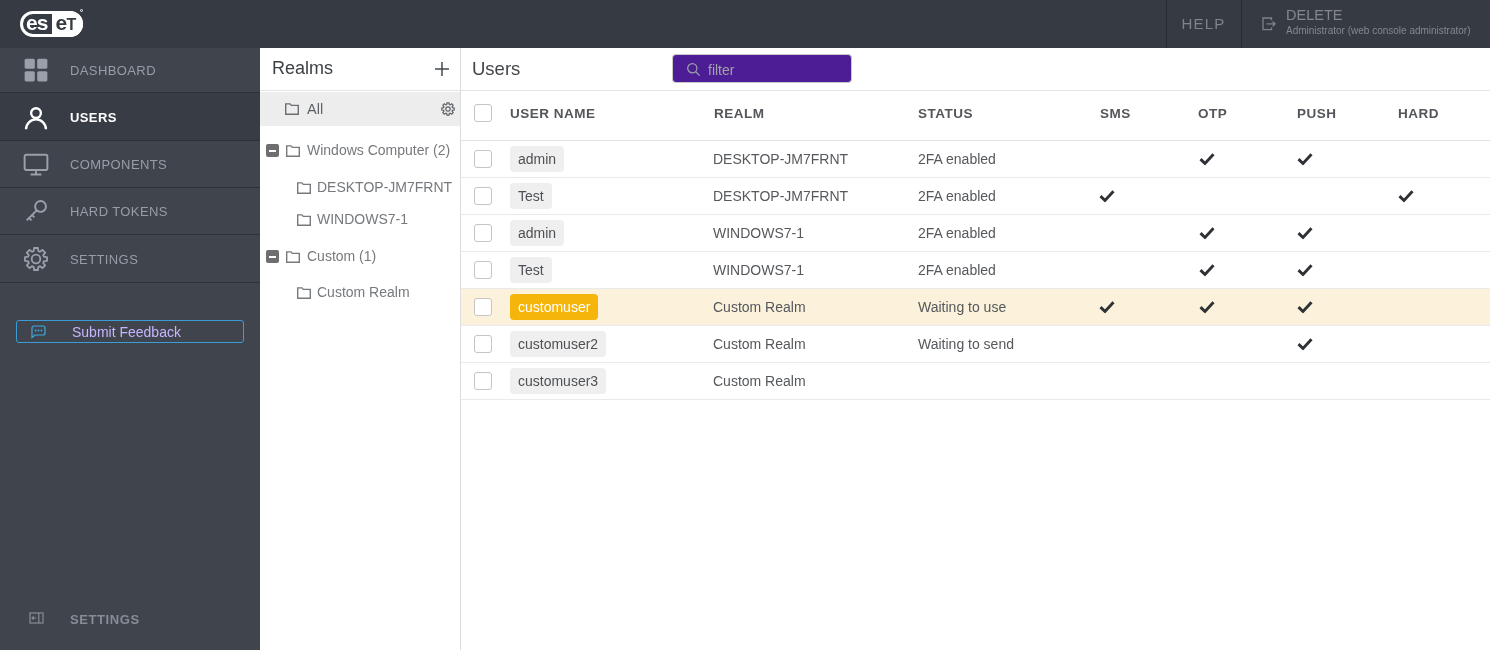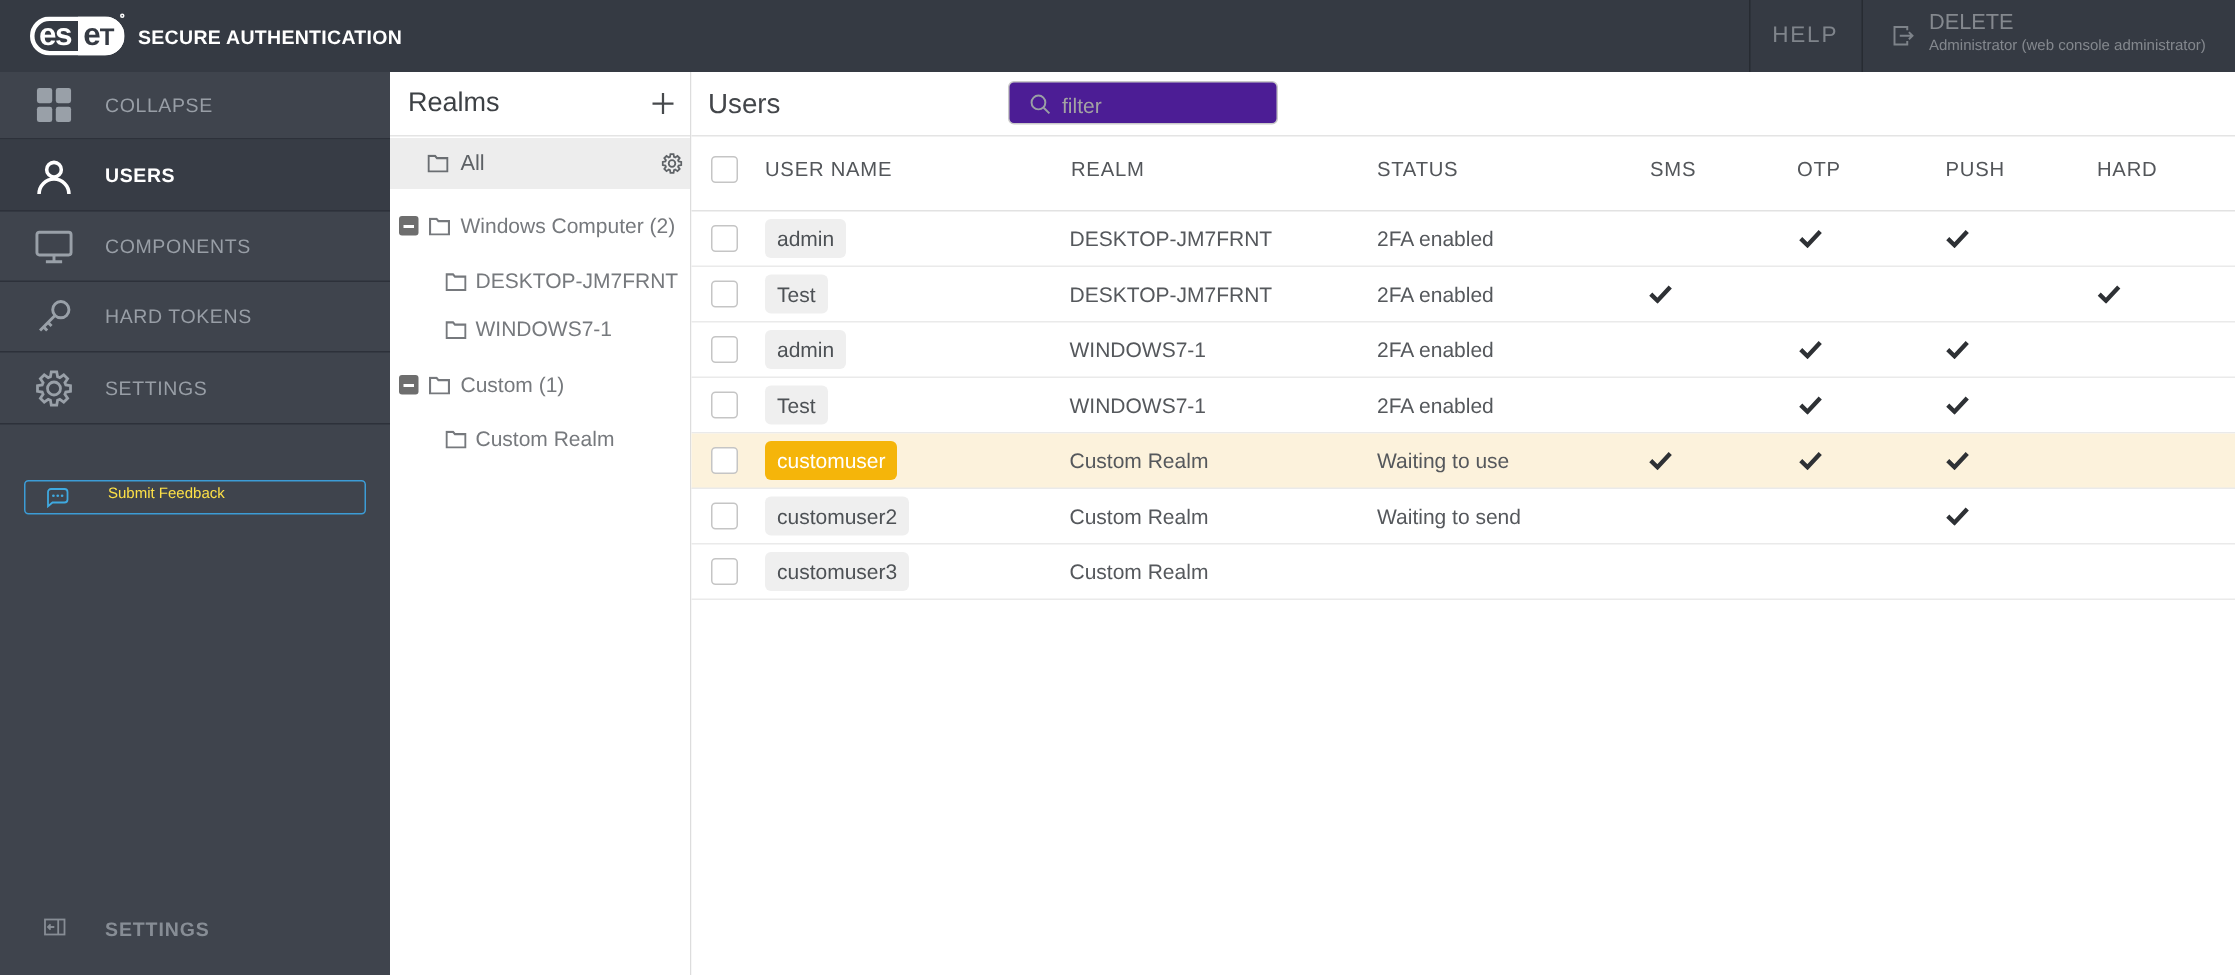--- a/index.html
+++ b/index.html
@@ -19,21 +19,21 @@
 
 
 #sidebar { position:absolute; left:0; top:48px; width:260px; height:602px; background:#3f444d; }
 .mi { position:relative; width:260px; border-bottom:1px solid #2d313a; }
 .mi .lbl { position:absolute; left:70px; top:50%; transform:translateY(-50%); font-size:13px; letter-spacing:0.4px; color:#989ea6; }
 .mi svg { position:absolute; left:23px; top:50%; transform:translateY(-50%); width:26px; height:26px; }
 .mi.active { background:#373c45; }
 .mi.active .lbl { color:#fff; font-weight:bold; }
 #fbbtn { position:absolute; left:16px; top:272px; width:228px; height:23px; border:1px solid #3c9cd6; border-radius:3px; }
 #fbbtn svg { position:absolute; left:14px; top:4px; }
-#fbbtn span { position:absolute; left:55px; top:3px; font-size:10px; color:#fde047; }
+#fbbtn span { position:absolute; left:55px; top:3px; font-size:14px; color:#c4b5fd; }
 #collapse { position:absolute; left:0; top:555px; width:260px; height:30px; }
 #collapse svg { position:absolute; left:29px; top:9px; }
 #collapse span { position:absolute; left:70px; top:9px; font-size:13px; font-weight:bold; letter-spacing:0.6px; color:#878d95; }
 
 
 #realms { position:absolute; left:260px; top:48px; width:201px; height:602px; background:#fff; border-right:1px solid #ddd; }
 #realms-h { position:absolute; left:0; top:0; width:200px; height:43px; border-bottom:1px solid #e4e4e4; }
 #realms-h .t { position:absolute; left:12px; top:10px; font-size:18px; color:#3d4145; }
 #realms-h svg.plus { position:absolute; left:174px; top:13px; }
 #allrow { position:absolute; left:0; top:44px; width:200px; height:34px; background:#ededed; }
@@ -48,21 +48,21 @@
 
 
 #main { position:absolute; left:461px; top:48px; width:1029px; height:602px; background:#fff; }
 #main-h { position:absolute; left:0; top:0; width:1029px; height:43px; border-bottom:1px solid #e4e4e4; }
 #main-h .t { position:absolute; left:11px; top:10px; font-size:18.5px; color:#43464a; }
 #filter { position:absolute; left:211px; top:6px; width:180px; height:29px; border:1px solid #c9c9c9; border-radius:4px; background:#4c1d95; }
 #filter svg { position:absolute; left:13px; top:7px; }
 #filter span { position:absolute; left:35px; top:7px; font-size:14px; color:#a3a3a3; }
 #thead { position:absolute; left:0; top:45px; width:1029px; height:48px; border-bottom:1px solid #e2e2e2; }
 #thead .cb { top:42%; }
-.hc { position:absolute; top:42%; transform:translateY(-50%); font-size:13.5px; font-weight:normal; letter-spacing:0.5px; color:#53565a; }
+.hc { position:absolute; top:42%; transform:translateY(-50%); font-size:13.5px; font-weight:bold; letter-spacing:0.5px; color:#53565a; }
 .cb { position:absolute; left:13px; top:50%; transform:translateY(-50%); width:18px; height:18px; border:1px solid #c5c5c5; border-radius:3px; background:#fff; }
 .row { position:absolute; left:0; width:1029px; height:37px; border-bottom:1px solid #eaeaea; }
 .row.hl { background:#fcf2dc; }
 .chip { position:absolute; left:49px; top:50%; transform:translateY(-50%); background:#efefef; border-radius:4px; color:#4d5155; font-size:14px; line-height:16px; padding:5px 8px; }
 .chip.y { background:#f5b50a; color:#fff; }
 .cell { position:absolute; top:50%; transform:translateY(-50%); font-size:14px; color:#55585c; }
 .ck { position:absolute; top:50%; transform:translateY(-50%); }
 
 
 #abar { position:absolute; left:0; top:550px; width:1029px; height:52px; background:#efefef; }
@@ -73,21 +73,20 @@
 
 <div id="topbar">
   <svg id="logo" width="63" height="26" viewBox="0 0 63 26">
     <path d="M32 0 H50 a13 13 0 0 1 0 26 H32 Z" fill="#fff"></path>
     <rect x="1.5" y="1.5" width="60" height="23" rx="11.5" fill="none" stroke="#fff" stroke-width="3"></rect>
     <text x="6" y="19" font-family="Liberation Sans, sans-serif" font-weight="bold" font-size="21" letter-spacing="-1" fill="#fff">es</text>
     <text x="35.5" y="19" font-family="Liberation Sans, sans-serif" font-weight="bold" font-size="21" letter-spacing="-1" fill="#353a43">e</text>
     <text x="46.5" y="19" font-family="Liberation Sans, sans-serif" font-weight="bold" font-size="16" fill="#353a43">T</text>
   </svg>
   <div id="regmark"></div>
-  <div id="brand">SECURE AUTHENTICATION</div>
   <div class="tdiv" style="left:1166px"></div>
   <div class="tdiv" style="left:1241px"></div>
   <div id="help">HELP</div>
   <svg id="logout-ic" width="15" height="14" viewBox="0 0 15 14">
       <path d="M9.5 3.2 V1 H1 V12.6 H9.5 V10.4" fill="none" stroke="#7e838a" stroke-width="1.3"></path>
       <path d="M4.5 6.8 H13 M10.6 4.4 L13 6.8 L10.6 9.2" fill="none" stroke="#7e838a" stroke-width="1.3"></path>
     </svg>
   <div id="logout-t">DELETE</div>
   <div id="logout-s">Administrator (web console administrator)</div>
 </div>
@@ -95,21 +94,21 @@
 <div id="sidebar">
   <div class="mi" style="height:45px">
     <svg width="24" height="24" viewBox="0 0 24 24">
         <g fill="#99a0a8">
           <rect x="1.5" y="1.5" width="9.4" height="9.4" rx="1.5"></rect>
           <rect x="13.1" y="1.5" width="9.4" height="9.4" rx="1.5"></rect>
           <rect x="1.5" y="13.1" width="9.4" height="9.4" rx="1.5"></rect>
           <rect x="13.1" y="13.1" width="9.4" height="9.4" rx="1.5"></rect>
         </g>
       </svg>
-    <span class="lbl">COLLAPSE</span>
+    <span class="lbl">DASHBOARD</span>
   </div>
   <div class="mi active" style="height:48px">
     <svg width="24" height="24" viewBox="0 0 24 24" fill="none" stroke="#fff" stroke-width="2.2">
         <circle cx="12" cy="8.4" r="4.5"></circle>
         <path d="M2.8 23.4 a9.2 9.2 0 0 1 18.4 0"></path>
       </svg>
     <span class="lbl">USERS</span>
   </div>
   <div class="mi" style="height:47px">
     <svg width="24" height="24" viewBox="0 0 24 24" fill="none" stroke="#99a0a8" stroke-width="1.8">

